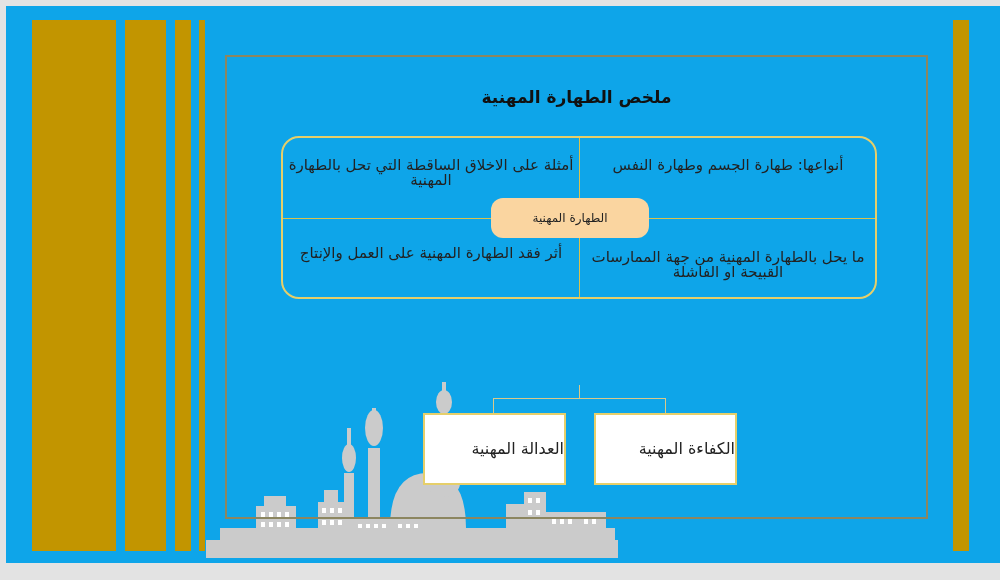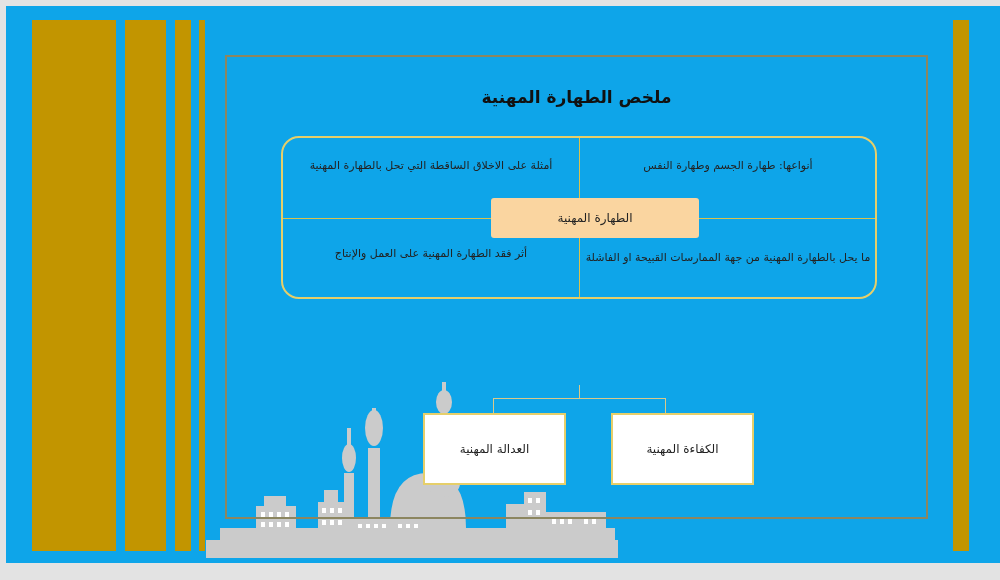--- a/index.html
+++ b/index.html
@@ -31,48 +31,48 @@
       font-size: 17px; font-weight: bold; color: #111; direction: rtl;
     }
     .matrix {
       position: absolute; left: 54px; top: 79px; width: 596px; height: 163px;
       border: 2px solid #e6cf6a; border-radius: 18px; box-sizing: border-box;
     }
     .vline { position: absolute; left: 296px; top: 0; bottom: 0; width: 1px; background: #d9c24f; }
     .hline { position: absolute; left: 0; right: 0; top: 80px; height: 1px; background: #d9c24f; }
     .cell {
       position: absolute; width: 296px; text-align: center; direction: rtl;
-      font-size: 11px; color: #222; line-height: 15px;
+      font-size: 15px; color: #222; line-height: 15px;
     }
     .cell.tl { left: 0; top: 20px; }
     .cell.tr { left: 297px; top: 20px; text-align: center; }
     .cell.bl { left: 0; top: 108px; }
     .cell.br { left: 297px; top: 112px; }
     .center-pill {
-      position: absolute; left: 208px; top: 60px; width: 208px; height: 40px;
-      background: #fad5a0; border-radius: 3px; text-align: center; line-height: 40px;
+      position: absolute; left: 208px; top: 60px; width: 158px; height: 40px;
+      background: #fad5a0; border-radius: 12px; text-align: center; line-height: 40px;
       font-size: 12px; color: #222; direction: rtl;
     }
     .org-root {
       position: absolute; left: 281px; top: 256px; width: 143px; height: 72px;
       border: 2px solid #e6cf6a; box-sizing: border-box; background: #fff;
       text-align: center; line-height: 68px; font-size: 15px; color: #111; direction: rtl;
     }
     .conn { position: absolute; background: #d9c98a; }
     .conn.v1 { left: 352px; top: 328px; width: 1px; height: 13px; }
     .conn.h { left: 266px; top: 341px; width: 173px; height: 1px; }
     .conn.vl { left: 266px; top: 341px; width: 1px; height: 15px; }
     .conn.vr { left: 438px; top: 341px; width: 1px; height: 15px; }
     .org-child {
       position: absolute; top: 356px; width: 143px; height: 72px;
       border: 2px solid #e6cf6a; box-sizing: border-box; background: #fff;
-      text-align: center; line-height: 68px; font-size: 12px; color: #222; direction: rtl;
+      text-align: right; line-height: 68px; font-size: 16px; color: #222; direction: rtl;
     }
     .org-child.left { left: 196px; }
-    .org-child.right { left: 367px; margin-left: 17px; }
+    .org-child.right { left: 367px; }
   </style>
 </head>
 <body>
 
 <div class="slide">
   <div class="bar b1"></div>
   <div class="bar b2"></div>
   <div class="bar b3"></div>
   <div class="bar b4"></div>
   <div class="bar right"></div>

